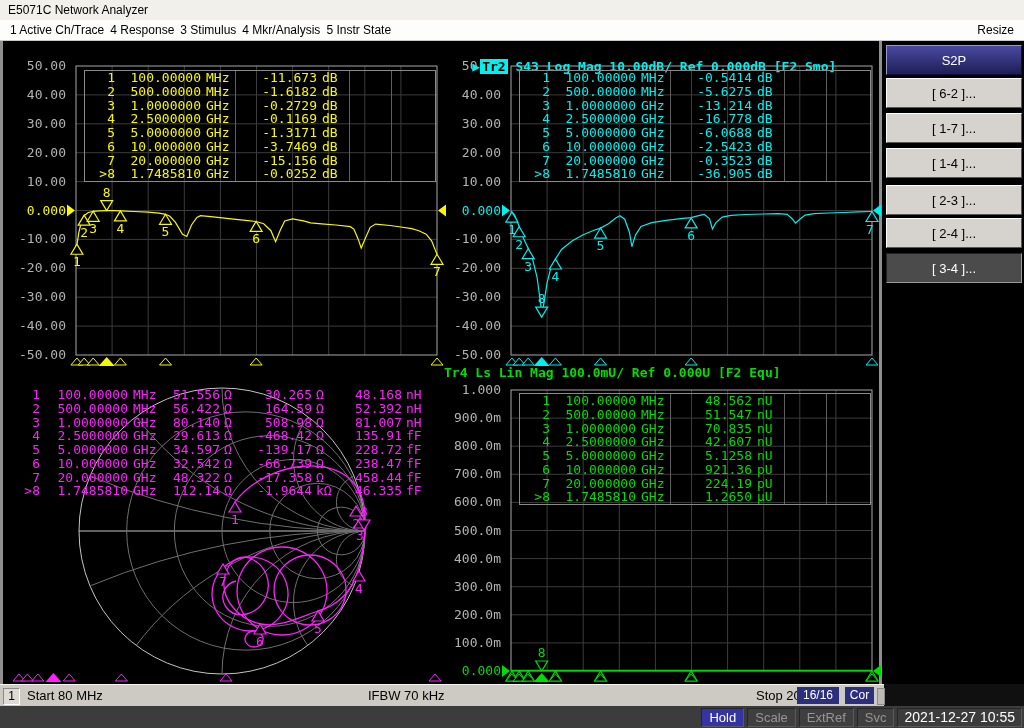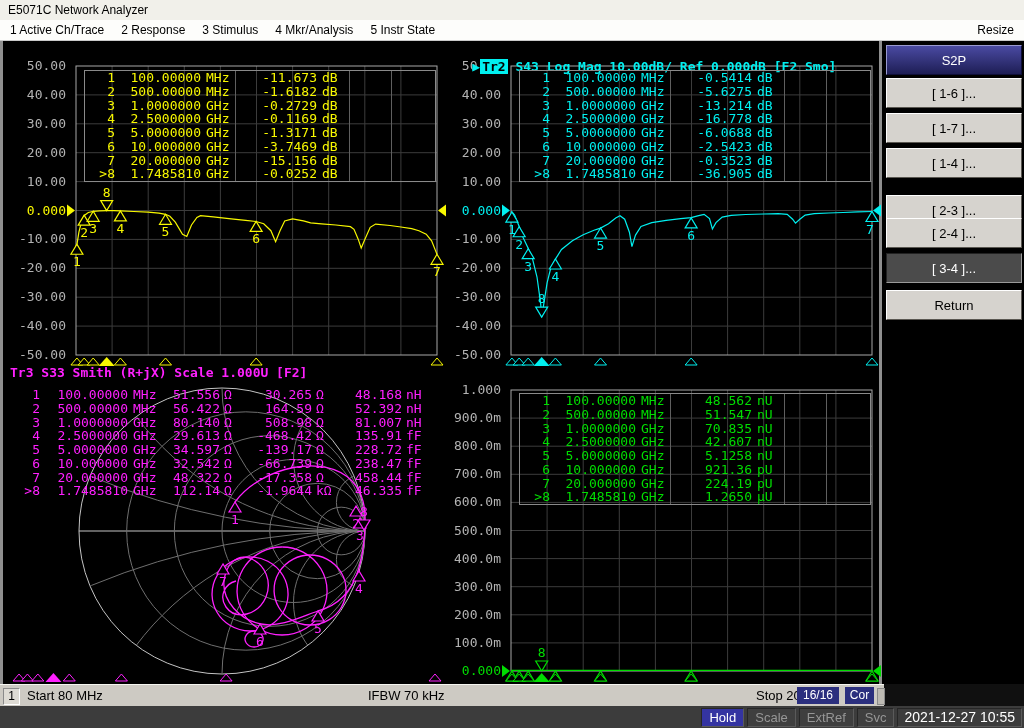--- a/index.html
+++ b/index.html
@@ -1,18 +1,18 @@
 <!DOCTYPE html>
 <html><head>
 <meta charset="utf-8">
 <style>
   html,body{margin:0;padding:0;background:#000;}
   body{width:1024px;height:728px;overflow:hidden;font-family:"Liberation Sans",sans-serif;position:relative;}
   .titlebar{height:20px;background:#f1f0ea;color:#000;font-size:12px;line-height:20px;padding-left:8px;}
-  .menubar{height:20px;background:#fdfdfb;font-size:12px;color:#000;display:flex;align-items:center;gap:17px;padding:0 10px;border-bottom:1px solid #c9c9c9;justify-content:flex-end;}
+  .menubar{height:20px;background:#fdfdfb;font-size:12px;color:#000;display:flex;align-items:center;gap:6px;padding:0 10px;border-bottom:1px solid #c9c9c9;justify-content:flex-end;}
   .menu-item{white-space:nowrap;}
   .menu-resize{margin-left:auto;}
   .main{position:relative;width:1024px;height:643px;background:#000;}
   .edge-strip{position:absolute;top:0;width:3px;height:643px;background:#8f8f8f;}
   #screen-svg{position:absolute;left:0;top:0;}
   .trace-title{position:absolute;font:700 13px "DejaVu Sans Mono",monospace;white-space:pre;}
   .tr2chip{color:#000;padding:0 2px;}
   .mtable{position:absolute;font:400 13px "DejaVu Sans Mono",monospace;white-space:pre;padding-left:4px;box-sizing:border-box;}
   .mtable.boxed{border:1px solid #8a8a8a;}
   .mrow{display:flex;height:13.75px;line-height:13.7px;}
@@ -40,21 +40,21 @@
 </style>
 </head>
 <body>
 
 <div class="titlebar">
   <span>E5071C Network Analyzer</span>
 </div>
 
 <div class="menubar">
   <span class="menu-item">1 Active Ch/Trace</span>
-  <span class="menu-item">2 Response</span>
+  <span class="menu-item">4 Response</span>
   <span class="menu-item">3 Stimulus</span>
   <span class="menu-item">4 Mkr/Analysis</span>
   <span class="menu-item">5 Instr State</span>
   <span class="menu-item menu-resize">Resize</span>
 </div>
 
 <div class="main">
   <div class="edge-strip" style="left:0"></div>
   <div class="edge-strip" style="left:879px"></div>
 
@@ -352,38 +352,37 @@
         <polygon points="555.403,633 549.403,640 561.403,640" fill="#000" stroke="#00dd00"></polygon>
         <polygon points="600.528,633 594.528,640 606.528,640" fill="#000" stroke="#00dd00"></polygon>
         <polygon points="691.139,633 685.139,640 697.139,640" fill="#000" stroke="#00dd00"></polygon>
         <polygon points="872,633 866,640 878,640" fill="#000" stroke="#00dd00"></polygon>
       </g>
     </svg>
 
   <div class="trace-title" style="left:441px;top:3px;color:#00f0f0">
     <span>▶</span><span class="tr2chip" style="background:#00f0f0">Tr2</span><span> S43 Log Mag 10.00dB/ Ref 0.000dB [F2 Smo]</span>
   </div>
-  <div class="trace-title" style="left:10px;top:324px;color:#ff20ff">Tr3 S33 Smith (R+jX) Scale 1.000U [F2]</div>
+  <div class="trace-title" style="left:444px;top:324px;color:#00dd00">Tr4 Ls Lin Mag 100.0mU/ Ref 0.000U [F2 Equ]</div>
 
   <div id="tables">
       <div class="mtable boxed" style="left: 84px; top: 29px; width: 352px; color: rgb(248, 248, 0);"><div class="mrow"><span class="mcell" style="width: 26px; text-align: right;">1</span><span class="mcell" style="width: 86px; text-align: right;">100.00000</span><span class="mcell" style="width: 34px; text-align: left; padding-left: 5px;">MHz</span><span class="mcell sep" style="width: 82px; text-align: right;">-11.673</span><span class="mcell" style="width: 32px; text-align: left; padding-left: 5px;">dB</span><span class="mcell sep" style="width: 42px; text-align: left;"></span><span class="mcell sep" style="width: 40px; text-align: left;"></span></div><div class="mrow"><span class="mcell" style="width: 26px; text-align: right;">2</span><span class="mcell" style="width: 86px; text-align: right;">500.00000</span><span class="mcell" style="width: 34px; text-align: left; padding-left: 5px;">MHz</span><span class="mcell sep" style="width: 82px; text-align: right;">-1.6182</span><span class="mcell" style="width: 32px; text-align: left; padding-left: 5px;">dB</span><span class="mcell sep" style="width: 42px; text-align: left;"></span><span class="mcell sep" style="width: 40px; text-align: left;"></span></div><div class="mrow"><span class="mcell" style="width: 26px; text-align: right;">3</span><span class="mcell" style="width: 86px; text-align: right;">1.0000000</span><span class="mcell" style="width: 34px; text-align: left; padding-left: 5px;">GHz</span><span class="mcell sep" style="width: 82px; text-align: right;">-0.2729</span><span class="mcell" style="width: 32px; text-align: left; padding-left: 5px;">dB</span><span class="mcell sep" style="width: 42px; text-align: left;"></span><span class="mcell sep" style="width: 40px; text-align: left;"></span></div><div class="mrow"><span class="mcell" style="width: 26px; text-align: right;">4</span><span class="mcell" style="width: 86px; text-align: right;">2.5000000</span><span class="mcell" style="width: 34px; text-align: left; padding-left: 5px;">GHz</span><span class="mcell sep" style="width: 82px; text-align: right;">-0.1169</span><span class="mcell" style="width: 32px; text-align: left; padding-left: 5px;">dB</span><span class="mcell sep" style="width: 42px; text-align: left;"></span><span class="mcell sep" style="width: 40px; text-align: left;"></span></div><div class="mrow"><span class="mcell" style="width: 26px; text-align: right;">5</span><span class="mcell" style="width: 86px; text-align: right;">5.0000000</span><span class="mcell" style="width: 34px; text-align: left; padding-left: 5px;">GHz</span><span class="mcell sep" style="width: 82px; text-align: right;">-1.3171</span><span class="mcell" style="width: 32px; text-align: left; padding-left: 5px;">dB</span><span class="mcell sep" style="width: 42px; text-align: left;"></span><span class="mcell sep" style="width: 40px; text-align: left;"></span></div><div class="mrow"><span class="mcell" style="width: 26px; text-align: right;">6</span><span class="mcell" style="width: 86px; text-align: right;">10.000000</span><span class="mcell" style="width: 34px; text-align: left; padding-left: 5px;">GHz</span><span class="mcell sep" style="width: 82px; text-align: right;">-3.7469</span><span class="mcell" style="width: 32px; text-align: left; padding-left: 5px;">dB</span><span class="mcell sep" style="width: 42px; text-align: left;"></span><span class="mcell sep" style="width: 40px; text-align: left;"></span></div><div class="mrow"><span class="mcell" style="width: 26px; text-align: right;">7</span><span class="mcell" style="width: 86px; text-align: right;">20.000000</span><span class="mcell" style="width: 34px; text-align: left; padding-left: 5px;">GHz</span><span class="mcell sep" style="width: 82px; text-align: right;">-15.156</span><span class="mcell" style="width: 32px; text-align: left; padding-left: 5px;">dB</span><span class="mcell sep" style="width: 42px; text-align: left;"></span><span class="mcell sep" style="width: 40px; text-align: left;"></span></div><div class="mrow"><span class="mcell" style="width: 26px; text-align: right;">&gt;8</span><span class="mcell" style="width: 86px; text-align: right;">1.7485810</span><span class="mcell" style="width: 34px; text-align: left; padding-left: 5px;">GHz</span><span class="mcell sep" style="width: 82px; text-align: right;">-0.0252</span><span class="mcell" style="width: 32px; text-align: left; padding-left: 5px;">dB</span><span class="mcell sep" style="width: 42px; text-align: left;"></span><span class="mcell sep" style="width: 40px; text-align: left;"></span></div></div>
       <div class="mtable boxed" style="left: 519px; top: 29px; width: 352px; color: rgb(0, 240, 240);"><div class="mrow"><span class="mcell" style="width: 26px; text-align: right;">1</span><span class="mcell" style="width: 86px; text-align: right;">100.00000</span><span class="mcell" style="width: 34px; text-align: left; padding-left: 5px;">MHz</span><span class="mcell sep" style="width: 82px; text-align: right;">-0.5414</span><span class="mcell" style="width: 32px; text-align: left; padding-left: 5px;">dB</span><span class="mcell sep" style="width: 42px; text-align: left;"></span><span class="mcell sep" style="width: 40px; text-align: left;"></span></div><div class="mrow"><span class="mcell" style="width: 26px; text-align: right;">2</span><span class="mcell" style="width: 86px; text-align: right;">500.00000</span><span class="mcell" style="width: 34px; text-align: left; padding-left: 5px;">MHz</span><span class="mcell sep" style="width: 82px; text-align: right;">-5.6275</span><span class="mcell" style="width: 32px; text-align: left; padding-left: 5px;">dB</span><span class="mcell sep" style="width: 42px; text-align: left;"></span><span class="mcell sep" style="width: 40px; text-align: left;"></span></div><div class="mrow"><span class="mcell" style="width: 26px; text-align: right;">3</span><span class="mcell" style="width: 86px; text-align: right;">1.0000000</span><span class="mcell" style="width: 34px; text-align: left; padding-left: 5px;">GHz</span><span class="mcell sep" style="width: 82px; text-align: right;">-13.214</span><span class="mcell" style="width: 32px; text-align: left; padding-left: 5px;">dB</span><span class="mcell sep" style="width: 42px; text-align: left;"></span><span class="mcell sep" style="width: 40px; text-align: left;"></span></div><div class="mrow"><span class="mcell" style="width: 26px; text-align: right;">4</span><span class="mcell" style="width: 86px; text-align: right;">2.5000000</span><span class="mcell" style="width: 34px; text-align: left; padding-left: 5px;">GHz</span><span class="mcell sep" style="width: 82px; text-align: right;">-16.778</span><span class="mcell" style="width: 32px; text-align: left; padding-left: 5px;">dB</span><span class="mcell sep" style="width: 42px; text-align: left;"></span><span class="mcell sep" style="width: 40px; text-align: left;"></span></div><div class="mrow"><span class="mcell" style="width: 26px; text-align: right;">5</span><span class="mcell" style="width: 86px; text-align: right;">5.0000000</span><span class="mcell" style="width: 34px; text-align: left; padding-left: 5px;">GHz</span><span class="mcell sep" style="width: 82px; text-align: right;">-6.0688</span><span class="mcell" style="width: 32px; text-align: left; padding-left: 5px;">dB</span><span class="mcell sep" style="width: 42px; text-align: left;"></span><span class="mcell sep" style="width: 40px; text-align: left;"></span></div><div class="mrow"><span class="mcell" style="width: 26px; text-align: right;">6</span><span class="mcell" style="width: 86px; text-align: right;">10.000000</span><span class="mcell" style="width: 34px; text-align: left; padding-left: 5px;">GHz</span><span class="mcell sep" style="width: 82px; text-align: right;">-2.5423</span><span class="mcell" style="width: 32px; text-align: left; padding-left: 5px;">dB</span><span class="mcell sep" style="width: 42px; text-align: left;"></span><span class="mcell sep" style="width: 40px; text-align: left;"></span></div><div class="mrow"><span class="mcell" style="width: 26px; text-align: right;">7</span><span class="mcell" style="width: 86px; text-align: right;">20.000000</span><span class="mcell" style="width: 34px; text-align: left; padding-left: 5px;">GHz</span><span class="mcell sep" style="width: 82px; text-align: right;">-0.3523</span><span class="mcell" style="width: 32px; text-align: left; padding-left: 5px;">dB</span><span class="mcell sep" style="width: 42px; text-align: left;"></span><span class="mcell sep" style="width: 40px; text-align: left;"></span></div><div class="mrow"><span class="mcell" style="width: 26px; text-align: right;">&gt;8</span><span class="mcell" style="width: 86px; text-align: right;">1.7485810</span><span class="mcell" style="width: 34px; text-align: left; padding-left: 5px;">GHz</span><span class="mcell sep" style="width: 82px; text-align: right;">-36.905</span><span class="mcell" style="width: 32px; text-align: left; padding-left: 5px;">dB</span><span class="mcell sep" style="width: 42px; text-align: left;"></span><span class="mcell sep" style="width: 40px; text-align: left;"></span></div></div>
       <div class="mtable" style="left: 12px; top: 347px; width: 424px; color: rgb(255, 32, 255);"><div class="mrow"><span class="mcell" style="width: 24px; text-align: right;">1</span><span class="mcell" style="width: 88px; text-align: right;">100.00000</span><span class="mcell" style="width: 30px; text-align: left; padding-left: 5px;">MHz</span><span class="mcell" style="width: 62px; text-align: right;">51.556</span><span class="mcell" style="width: 20px; text-align: left; padding-left: 4px;">Ω</span><span class="mcell" style="width: 72px; text-align: right;">30.265</span><span class="mcell" style="width: 26px; text-align: left; padding-left: 4px;">Ω</span><span class="mcell" style="width: 64px; text-align: right;">48.168</span><span class="mcell" style="width: 24px; text-align: left; padding-left: 4px;">nH</span></div><div class="mrow"><span class="mcell" style="width: 24px; text-align: right;">2</span><span class="mcell" style="width: 88px; text-align: right;">500.00000</span><span class="mcell" style="width: 30px; text-align: left; padding-left: 5px;">MHz</span><span class="mcell" style="width: 62px; text-align: right;">56.422</span><span class="mcell" style="width: 20px; text-align: left; padding-left: 4px;">Ω</span><span class="mcell" style="width: 72px; text-align: right;">164.59</span><span class="mcell" style="width: 26px; text-align: left; padding-left: 4px;">Ω</span><span class="mcell" style="width: 64px; text-align: right;">52.392</span><span class="mcell" style="width: 24px; text-align: left; padding-left: 4px;">nH</span></div><div class="mrow"><span class="mcell" style="width: 24px; text-align: right;">3</span><span class="mcell" style="width: 88px; text-align: right;">1.0000000</span><span class="mcell" style="width: 30px; text-align: left; padding-left: 5px;">GHz</span><span class="mcell" style="width: 62px; text-align: right;">80.140</span><span class="mcell" style="width: 20px; text-align: left; padding-left: 4px;">Ω</span><span class="mcell" style="width: 72px; text-align: right;">508.98</span><span class="mcell" style="width: 26px; text-align: left; padding-left: 4px;">Ω</span><span class="mcell" style="width: 64px; text-align: right;">81.007</span><span class="mcell" style="width: 24px; text-align: left; padding-left: 4px;">nH</span></div><div class="mrow"><span class="mcell" style="width: 24px; text-align: right;">4</span><span class="mcell" style="width: 88px; text-align: right;">2.5000000</span><span class="mcell" style="width: 30px; text-align: left; padding-left: 5px;">GHz</span><span class="mcell" style="width: 62px; text-align: right;">29.613</span><span class="mcell" style="width: 20px; text-align: left; padding-left: 4px;">Ω</span><span class="mcell" style="width: 72px; text-align: right;">-468.42</span><span class="mcell" style="width: 26px; text-align: left; padding-left: 4px;">Ω</span><span class="mcell" style="width: 64px; text-align: right;">135.91</span><span class="mcell" style="width: 24px; text-align: left; padding-left: 4px;">fF</span></div><div class="mrow"><span class="mcell" style="width: 24px; text-align: right;">5</span><span class="mcell" style="width: 88px; text-align: right;">5.0000000</span><span class="mcell" style="width: 30px; text-align: left; padding-left: 5px;">GHz</span><span class="mcell" style="width: 62px; text-align: right;">34.597</span><span class="mcell" style="width: 20px; text-align: left; padding-left: 4px;">Ω</span><span class="mcell" style="width: 72px; text-align: right;">-139.17</span><span class="mcell" style="width: 26px; text-align: left; padding-left: 4px;">Ω</span><span class="mcell" style="width: 64px; text-align: right;">228.72</span><span class="mcell" style="width: 24px; text-align: left; padding-left: 4px;">fF</span></div><div class="mrow"><span class="mcell" style="width: 24px; text-align: right;">6</span><span class="mcell" style="width: 88px; text-align: right;">10.000000</span><span class="mcell" style="width: 30px; text-align: left; padding-left: 5px;">GHz</span><span class="mcell" style="width: 62px; text-align: right;">32.542</span><span class="mcell" style="width: 20px; text-align: left; padding-left: 4px;">Ω</span><span class="mcell" style="width: 72px; text-align: right;">-66.739</span><span class="mcell" style="width: 26px; text-align: left; padding-left: 4px;">Ω</span><span class="mcell" style="width: 64px; text-align: right;">238.47</span><span class="mcell" style="width: 24px; text-align: left; padding-left: 4px;">fF</span></div><div class="mrow"><span class="mcell" style="width: 24px; text-align: right;">7</span><span class="mcell" style="width: 88px; text-align: right;">20.000000</span><span class="mcell" style="width: 30px; text-align: left; padding-left: 5px;">GHz</span><span class="mcell" style="width: 62px; text-align: right;">48.322</span><span class="mcell" style="width: 20px; text-align: left; padding-left: 4px;">Ω</span><span class="mcell" style="width: 72px; text-align: right;">-17.358</span><span class="mcell" style="width: 26px; text-align: left; padding-left: 4px;">Ω</span><span class="mcell" style="width: 64px; text-align: right;">458.44</span><span class="mcell" style="width: 24px; text-align: left; padding-left: 4px;">fF</span></div><div class="mrow"><span class="mcell" style="width: 24px; text-align: right;">&gt;8</span><span class="mcell" style="width: 88px; text-align: right;">1.7485810</span><span class="mcell" style="width: 30px; text-align: left; padding-left: 5px;">GHz</span><span class="mcell" style="width: 62px; text-align: right;">112.14</span><span class="mcell" style="width: 20px; text-align: left; padding-left: 4px;">Ω</span><span class="mcell" style="width: 72px; text-align: right;">-1.9644</span><span class="mcell" style="width: 26px; text-align: left; padding-left: 4px;">kΩ</span><span class="mcell" style="width: 64px; text-align: right;">46.335</span><span class="mcell" style="width: 24px; text-align: left; padding-left: 4px;">fF</span></div></div>
       <div class="mtable boxed" style="left: 519px; top: 352px; width: 352px; color: rgb(0, 221, 0);"><div class="mrow"><span class="mcell" style="width: 26px; text-align: right;">1</span><span class="mcell" style="width: 86px; text-align: right;">100.00000</span><span class="mcell" style="width: 34px; text-align: left; padding-left: 5px;">MHz</span><span class="mcell sep" style="width: 82px; text-align: right;">48.562</span><span class="mcell" style="width: 32px; text-align: left; padding-left: 5px;">nU</span><span class="mcell sep" style="width: 42px; text-align: left;"></span><span class="mcell sep" style="width: 40px; text-align: left;"></span></div><div class="mrow"><span class="mcell" style="width: 26px; text-align: right;">2</span><span class="mcell" style="width: 86px; text-align: right;">500.00000</span><span class="mcell" style="width: 34px; text-align: left; padding-left: 5px;">MHz</span><span class="mcell sep" style="width: 82px; text-align: right;">51.547</span><span class="mcell" style="width: 32px; text-align: left; padding-left: 5px;">nU</span><span class="mcell sep" style="width: 42px; text-align: left;"></span><span class="mcell sep" style="width: 40px; text-align: left;"></span></div><div class="mrow"><span class="mcell" style="width: 26px; text-align: right;">3</span><span class="mcell" style="width: 86px; text-align: right;">1.0000000</span><span class="mcell" style="width: 34px; text-align: left; padding-left: 5px;">GHz</span><span class="mcell sep" style="width: 82px; text-align: right;">70.835</span><span class="mcell" style="width: 32px; text-align: left; padding-left: 5px;">nU</span><span class="mcell sep" style="width: 42px; text-align: left;"></span><span class="mcell sep" style="width: 40px; text-align: left;"></span></div><div class="mrow"><span class="mcell" style="width: 26px; text-align: right;">4</span><span class="mcell" style="width: 86px; text-align: right;">2.5000000</span><span class="mcell" style="width: 34px; text-align: left; padding-left: 5px;">GHz</span><span class="mcell sep" style="width: 82px; text-align: right;">42.607</span><span class="mcell" style="width: 32px; text-align: left; padding-left: 5px;">nU</span><span class="mcell sep" style="width: 42px; text-align: left;"></span><span class="mcell sep" style="width: 40px; text-align: left;"></span></div><div class="mrow"><span class="mcell" style="width: 26px; text-align: right;">5</span><span class="mcell" style="width: 86px; text-align: right;">5.0000000</span><span class="mcell" style="width: 34px; text-align: left; padding-left: 5px;">GHz</span><span class="mcell sep" style="width: 82px; text-align: right;">5.1258</span><span class="mcell" style="width: 32px; text-align: left; padding-left: 5px;">nU</span><span class="mcell sep" style="width: 42px; text-align: left;"></span><span class="mcell sep" style="width: 40px; text-align: left;"></span></div><div class="mrow"><span class="mcell" style="width: 26px; text-align: right;">6</span><span class="mcell" style="width: 86px; text-align: right;">10.000000</span><span class="mcell" style="width: 34px; text-align: left; padding-left: 5px;">GHz</span><span class="mcell sep" style="width: 82px; text-align: right;">921.36</span><span class="mcell" style="width: 32px; text-align: left; padding-left: 5px;">pU</span><span class="mcell sep" style="width: 42px; text-align: left;"></span><span class="mcell sep" style="width: 40px; text-align: left;"></span></div><div class="mrow"><span class="mcell" style="width: 26px; text-align: right;">7</span><span class="mcell" style="width: 86px; text-align: right;">20.000000</span><span class="mcell" style="width: 34px; text-align: left; padding-left: 5px;">GHz</span><span class="mcell sep" style="width: 82px; text-align: right;">224.19</span><span class="mcell" style="width: 32px; text-align: left; padding-left: 5px;">pU</span><span class="mcell sep" style="width: 42px; text-align: left;"></span><span class="mcell sep" style="width: 40px; text-align: left;"></span></div><div class="mrow"><span class="mcell" style="width: 26px; text-align: right;">&gt;8</span><span class="mcell" style="width: 86px; text-align: right;">1.7485810</span><span class="mcell" style="width: 34px; text-align: left; padding-left: 5px;">GHz</span><span class="mcell sep" style="width: 82px; text-align: right;">1.2650</span><span class="mcell" style="width: 32px; text-align: left; padding-left: 5px;">μU</span><span class="mcell sep" style="width: 42px; text-align: left;"></span><span class="mcell sep" style="width: 40px; text-align: left;"></span></div></div>
     </div>
 
   <div class="sidebar">
     <div class="skey header" style="top:4px">S2P</div>
-    <div class="skey" style="top:37px">[ 1-6 ]...</div>
+    <div class="skey" style="top:37px">[ 6-2 ]...</div>
     <div class="skey" style="top:72px">[ 1-7 ]...</div>
     <div class="skey" style="top:107px">[ 1-4 ]...</div>
-    <div class="skey" style="top:154px">[ 2-3 ]...</div>
+    <div class="skey" style="top:144px">[ 2-3 ]...</div>
     <div class="skey" style="top:177px">[ 2-4 ]...</div>
     <div class="skey selected" style="top:212px">[ 3-4 ]...</div>
-    <div class="skey" style="top:249px">Return</div>
   </div>
 </div>
 
 <div class="statusrow">
   <div class="statusbar">
     <div class="chan-box">1</div>
     <span class="sb-start">Start 80 MHz</span>
     <span class="sb-ifbw">IFBW 70 kHz</span>
     <span class="sb-stop">Stop 20 GHz</span>
     <span class="chip sweep">16/16</span>

